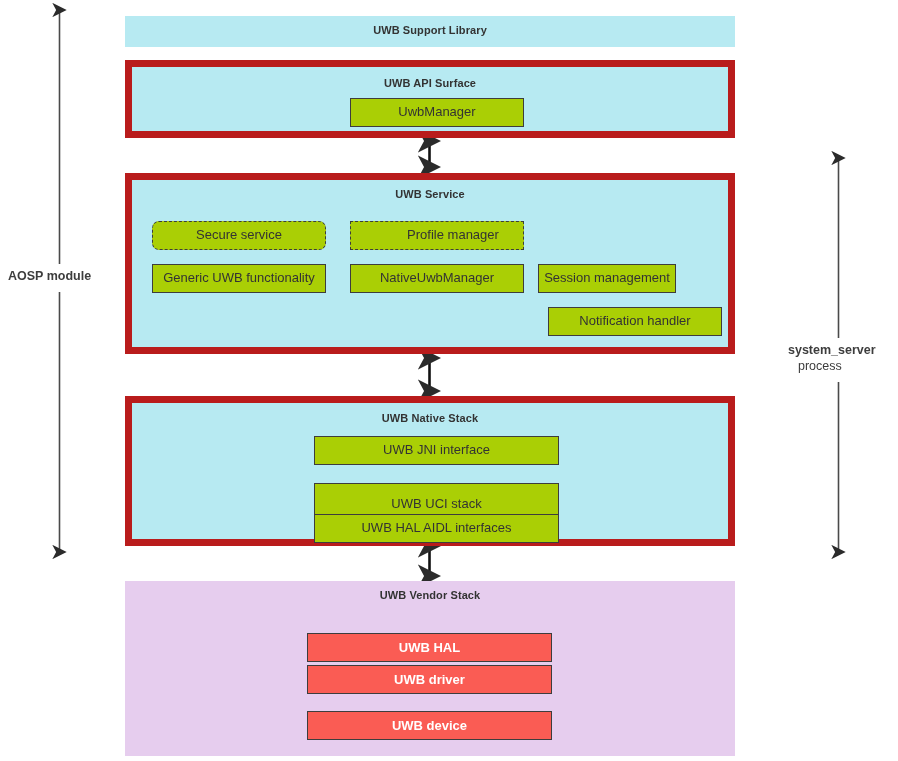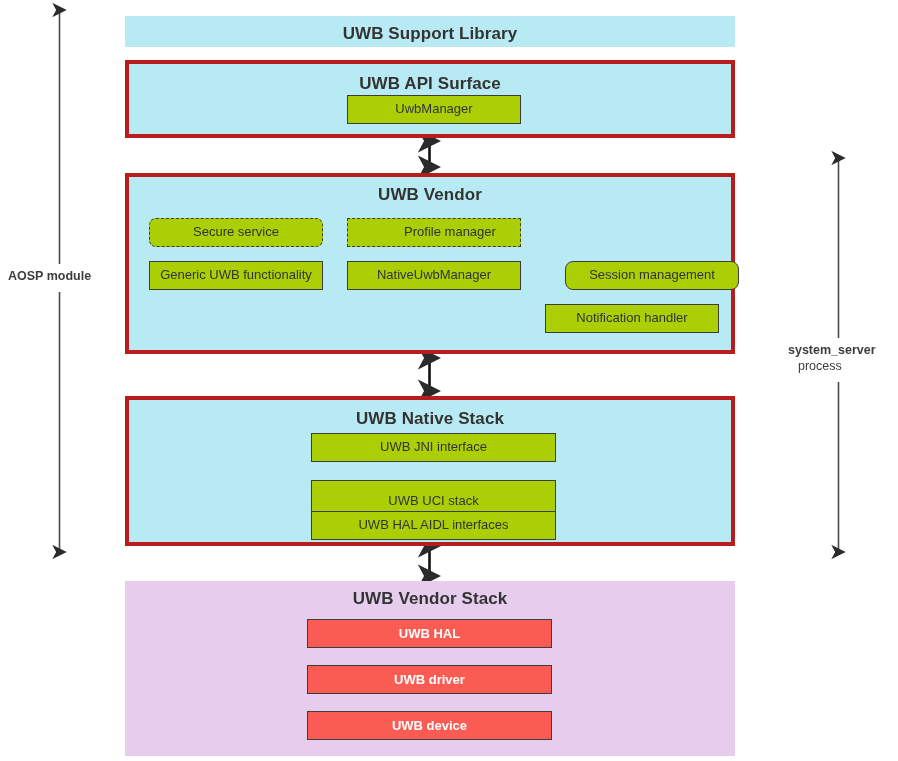--- a/index.html
+++ b/index.html
@@ -19,27 +19,27 @@
     overflow: hidden;
   }
   
   .abs { position: absolute; box-sizing: border-box; }
 
   
   .panel {
     background: #b7eaf2;
     color: #333333;
   }
-  .panel.bordered { border: 4px solid #b91c1c; }
+  .panel.bordered { border: 7px solid #b91c1c; }
   .panel-title {
     position: absolute;
     left: 0;
     right: 0;
     text-align: center;
-    font-size: 17px;
+    font-size: 11px;
     font-weight: bold;
     color: #333333;
     letter-spacing: 0.1px;
   }
   .panel-vendor {
     background: #e6cdee;
   }
 
   
   .chip {
@@ -144,41 +144,41 @@
   <div class="abs panel" style="left:125px; top:16px; width:610px; height:31px;">
     <div class="panel-title" style="top:8px;">UWB Support Library</div>
   </div>
 
   <div class="abs panel bordered" style="left:125px; top:60px; width:610px; height:78px;">
     <div class="panel-title" style="top:10px;">UWB API Surface</div>
     <div class="chip" style="left:218px; top:31px; width:174px; height:29px;">UwbManager</div>
   </div>
 
   <div class="abs panel bordered" style="left:125px; top:173px; width:610px; height:181px;">
-    <div class="panel-title" style="top:8px;">UWB Vendor</div>
+    <div class="panel-title" style="top:8px;">UWB Service</div>
 
     <div class="chip dashed" style="left:20px; top:41px; width:174px; height:29px;border-radius:7px;">Secure service</div>
     <div class="chip dashed" style="left:218px; top:41px; width:174px; height:29px;padding-left:32px;">Profile manager</div>
 
     <div class="chip" style="left:20px; top:84px; width:174px; height:29px;">Generic UWB functionality</div>
     <div class="chip" style="left:218px; top:84px; width:174px; height:29px;">NativeUwbManager</div>
-    <div class="chip" style="left:436px; top:84px; width:174px; height:29px;border-radius:8px;">Session management</div>
+    <div class="chip" style="left:406px; top:84px; width:138px; height:29px;">Session management</div>
 
     <div class="chip" style="left:416px; top:127px; width:174px; height:29px;">Notification handler</div>
   </div>
 
   <div class="abs panel bordered" style="left:125px; top:396px; width:610px; height:150px;">
     <div class="panel-title" style="top:9px;">UWB Native Stack</div>
 
     <div class="chip" style="left:182px; top:33px; width:245px; height:29px;">UWB JNI interface</div>
     <div class="chip" style="left:182px; top:72px; width:245px; height:42px;margin-top:8px;">UWB UCI stack</div>
     <div class="chip" style="left:182px; top:111px; width:245px; height:29px;">UWB HAL AIDL interfaces</div>
   </div>
 
   <div class="abs panel-vendor" style="left:125px; top:581px; width:610px; height:175px;">
     <div class="panel-title" style="top:8px; color:#333333;">UWB Vendor Stack</div>
 
-    <div class="chip-red" style="left:182px; top:38px; width:245px; height:29px;">UWB HAL</div>
+    <div class="chip-red" style="left:182px; top:52px; width:245px; height:29px;">UWB HAL</div>
     <div class="chip-red" style="left:182px; top:84px; width:245px; height:29px;">UWB driver</div>
     <div class="chip-red" style="left:182px; top:130px; width:245px; height:29px;">UWB device</div>
   </div>
 
 </div>
 
 </body></html>

